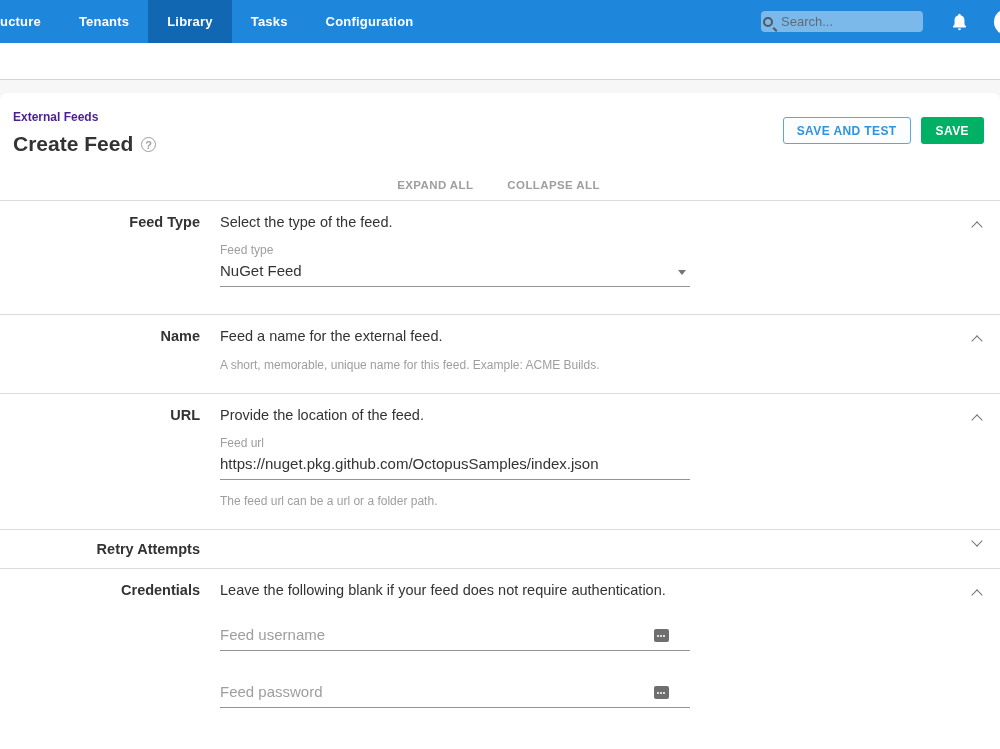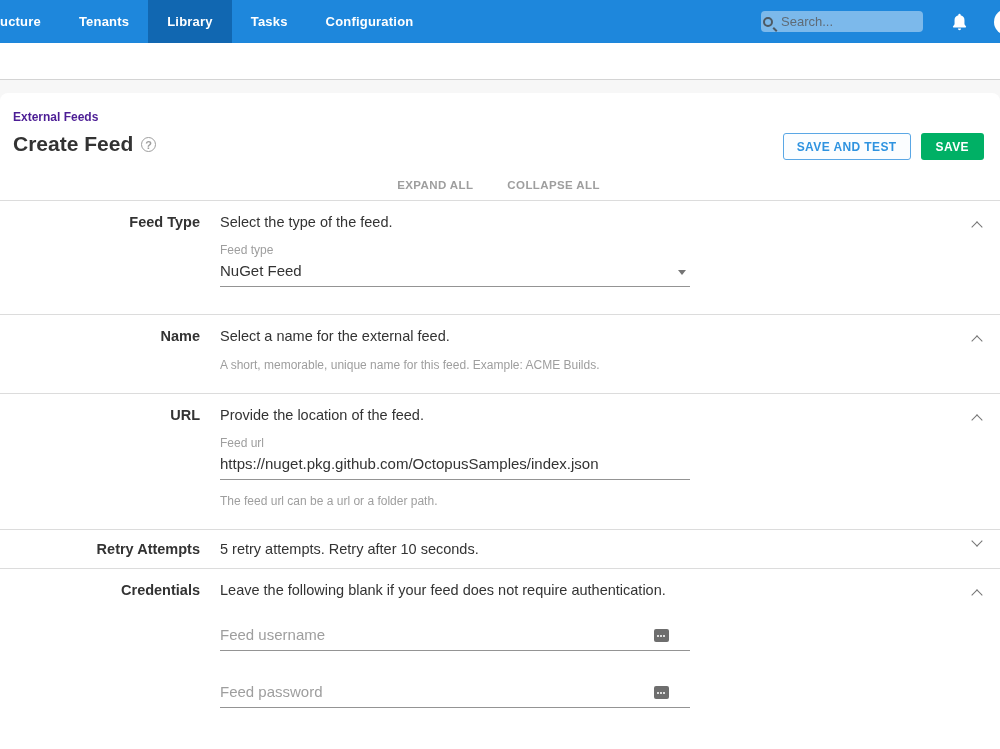--- a/index.html
+++ b/index.html
@@ -33,21 +33,21 @@
 
   
   .card { background:#fff; height:663px; border-radius:8px 8px 0 0; }
   .card-header { position:relative; padding:14px 16px 0 13px; }
   .breadcrumb { font-size:12px; font-weight:bold; color:#4c1d95; text-decoration:none;
     display:inline-block; }
   .title-row { display:flex; align-items:center; margin-top:7px; }
   .page-title { font-size:21px; font-weight:700; color:#333; }
   .help { width:15px; height:15px; border:1px solid #9e9e9e; border-radius:50%; color:#9e9e9e;
     font-size:11px; line-height:14px; text-align:center; margin-left:8px; font-weight:bold; }
-  .actions { position:absolute; top:40px; right:16px; display:flex; }
+  .actions { position:absolute; top:24px; right:16px; display:flex; }
   .btn { height:27px; border-radius:3px; font-size:12px; font-weight:bold; letter-spacing:.4px;
     cursor:pointer; font-family:"Liberation Sans", sans-serif; }
   .btn-outline { background:#fbfdff; border:1px solid #5aa7e5; color:#2f93e0; padding:0 13px;
     margin-right:10px; }
   .btn-green { background:#00b065; border:none; color:#fff; padding:0 15px; }
   .expand-row { display:flex; justify-content:center; gap:34px; margin-top:23px;
     padding-bottom:9px; }
   .expand-row span { font-size:11.5px; font-weight:bold; color:#9e9e9e; letter-spacing:.4px;
     cursor:pointer; }
 
@@ -143,44 +143,41 @@
         <div class="field-value">NuGet Feed</div>
         <span class="caret"></span>
       </div>
     </div>
     <span class="chev up"></span>
   </section>
 
   <section class="sec sec-name">
     <div class="sec-label">Name</div>
     <div class="sec-main">
-      <div class="sec-summary">Select a name for the external feed.</div>
+      <div class="sec-summary">Feed a name for the external feed.</div>
       <div class="helper">A short, memorable, unique name for this feed. Example: ACME Builds.</div>
     </div>
     <span class="chev up"></span>
   </section>
 
   <section class="sec sec-url">
     <div class="sec-label">URL</div>
     <div class="sec-main">
       <div class="sec-summary">Provide the location of the feed.</div>
       <div class="field">
         <div class="field-label">Feed url</div>
         <div class="field-value">https://nuget.pkg.github.com/OctopusSamples/index.json</div>
       </div>
       <div class="helper">The feed url can be a url or a folder path.</div>
     </div>
     <span class="chev up"></span>
   </section>
 
   <section class="sec sec-retry">
     <div class="sec-label">Retry Attempts</div>
-    <div class="sec-main">
-      <div class="sec-summary">5 retry attempts. Retry after 10 seconds.</div>
-    </div>
     <span class="chev down"></span>
   </section>
 
   <section class="sec sec-cred">
     <div class="sec-label">Credentials</div>
     <div class="sec-main">
       <div class="sec-summary">Leave the following blank if your feed does not require authentication.</div>
       <div class="field f1">
         <div class="field-value placeholder">Feed username</div>
         <span class="bind-icon"></span>

